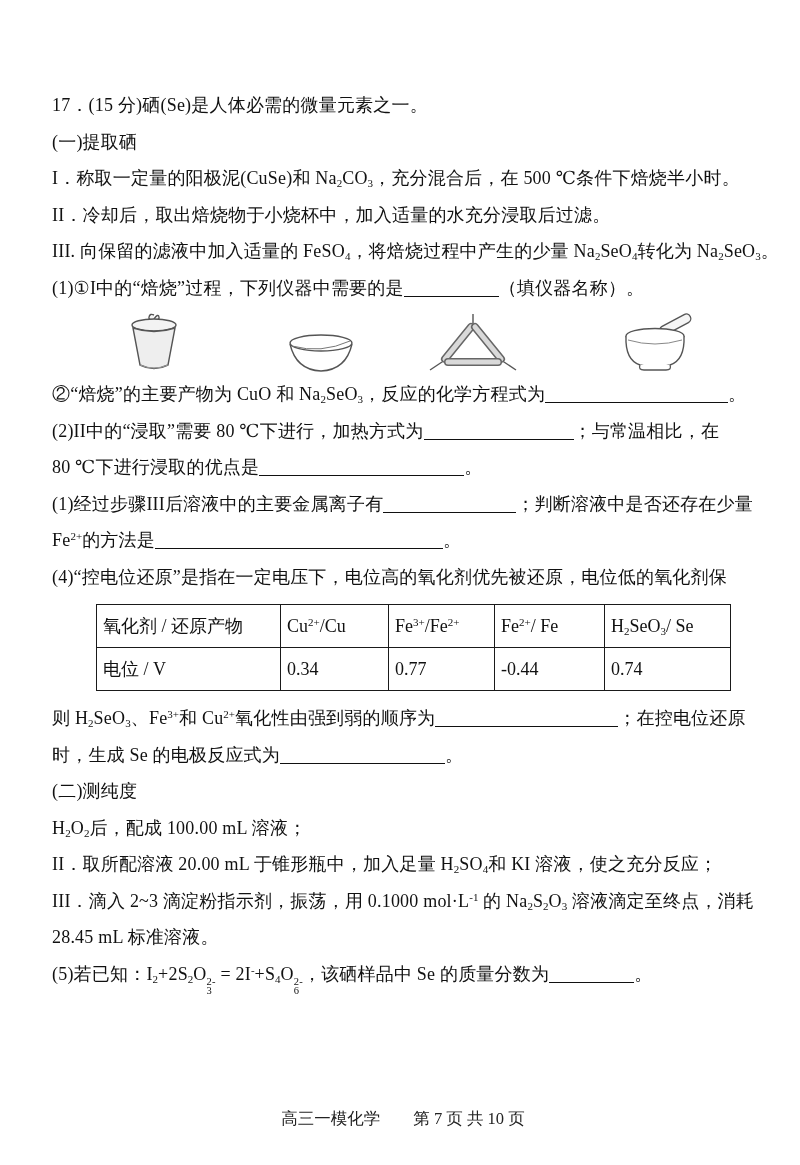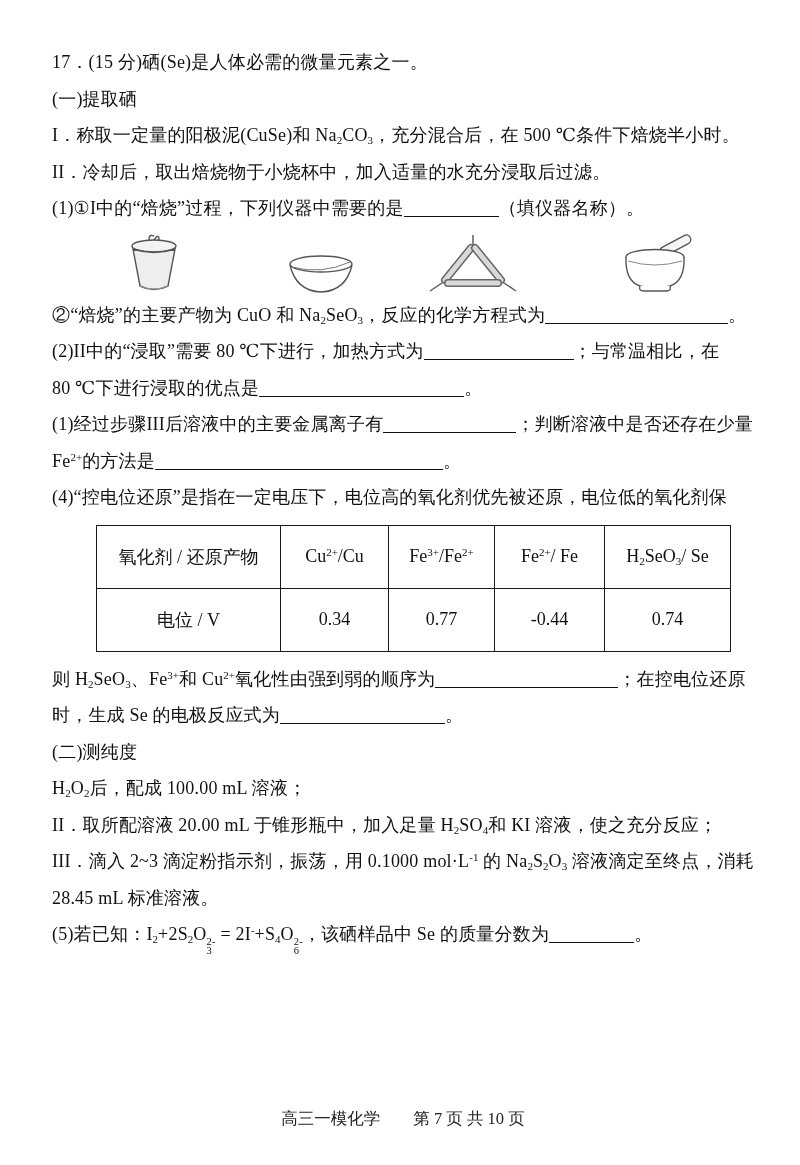--- a/index.html
+++ b/index.html
@@ -1,54 +1,55 @@
 <!DOCTYPE html>
 <html><head>
 <meta charset="utf-8">
 <style>
   html,body { margin:0; padding:0; }
   body {
     width:800px; height:1165px; background:#ffffff; position:relative;
     font-family:"Liberation Serif","DejaVu Serif",serif; color:#111;
     overflow:hidden;
   }
-  .content { padding:44px 30px 0 52px; font-size:18px; }
+  .content { padding:44px 30px 0 52px; font-size:18px;margin-top:43px; }
   .line { line-height:36.5px; height:36.5px; white-space:nowrap; }
   .line span { letter-spacing:0.2px; }
   sub, sup { font-size:11px; line-height:0; letter-spacing:0; }
   sub { vertical-align:-0.25em; }
   sup { vertical-align:0.55em; }
   .ss { display:inline-flex; flex-direction:column; font-size:10.5px;
         line-height:9px; vertical-align:-5px; text-align:left; }
   .blank { display:inline-block; border-bottom:1.6px solid #111;
            height:17px; vertical-align:-3px; }
   .instruments { display:flex; align-items:flex-end; height:66px;
                  margin:2px 0 2px 0; }
   .instr { display:flex; align-items:flex-end; }
   .i1 { margin-left:62px; }
   .i2 { margin-left:82px; }
   .i3 { margin-left:52px; }
   .i4 { margin-left:82px; }
   table.pot { border-collapse:collapse; margin:9px 0 9px 44px; }
-  table.pot td { border:1.7px solid #1a1a1a; text-align:center;
-                 height:42px; font-size:18px; padding:10px 6px; }
+  table.pot td { border:1.7px solid #1a1a1a; text-align:left;
+                 height:42px; font-size:18px; padding:0 6px; }
   .footer { position:absolute; top:1108px; left:3px; width:800px;
             text-align:center; font-size:16.5px; color:#222; }
   svg { display:block; }
 </style>
 </head>
 <body>
 
 <div class="content">
 
   <div id="group1">
       <div class="line"><span>17．(15 分)硒(Se)是人体必需的微量元素之一。</span></div>
       <div class="line"><span>(一)提取硒</span></div>
       <div class="line"><span>I．称取一定量的阳极泥(CuSe)和 Na</span><sub>2</sub><span>CO</span><sub>3</sub><span>，充分混合后，在 500 ℃条件下焙烧半小时。</span></div>
       <div class="line"><span>II．冷却后，取出焙烧物于小烧杯中，加入适量的水充分浸取后过滤。</span></div>
+      <div class="line"><span>III. 向保留的滤液中加入适量的 FeSO</span><sub>4</sub><span>，将焙烧过程中产生的少量 Na</span><sub>2</sub><span>SeO</span><sub>4</sub><span>转化为 Na</span><sub>2</sub><span>SeO</span><sub>3</sub><span>。</span></div>
       <div class="line"><span>(1)①I中的“焙烧”过程，下列仪器中需要的是</span><span class="blank" style="width: 95px;"></span><span>（填仪器名称）。</span></div>
     </div>
 
   <div class="instruments">
     <div class="instr i1">
       <svg width="80" height="62" viewBox="0 0 80 62">
         <path d="M40 3 q-4 -2 -5 2 q-1 3 5 3 q6 0 5 -3 q-1 -4 -5 2" fill="#f6f6f6" stroke="#555" stroke-width="1.4"></path>
         <ellipse cx="40" cy="13" rx="22" ry="6" fill="#f3f3f3" stroke="#555" stroke-width="1.4"></ellipse>
         <path d="M19 16 L26 53 Q40 60 54 53 L61 16 Q40 23 19 16 Z" fill="#eeeeee" stroke="#555" stroke-width="1.4"></path>
         <path d="M26 53 Q40 59 54 53" fill="none" stroke="#999" stroke-width="1"></path>

